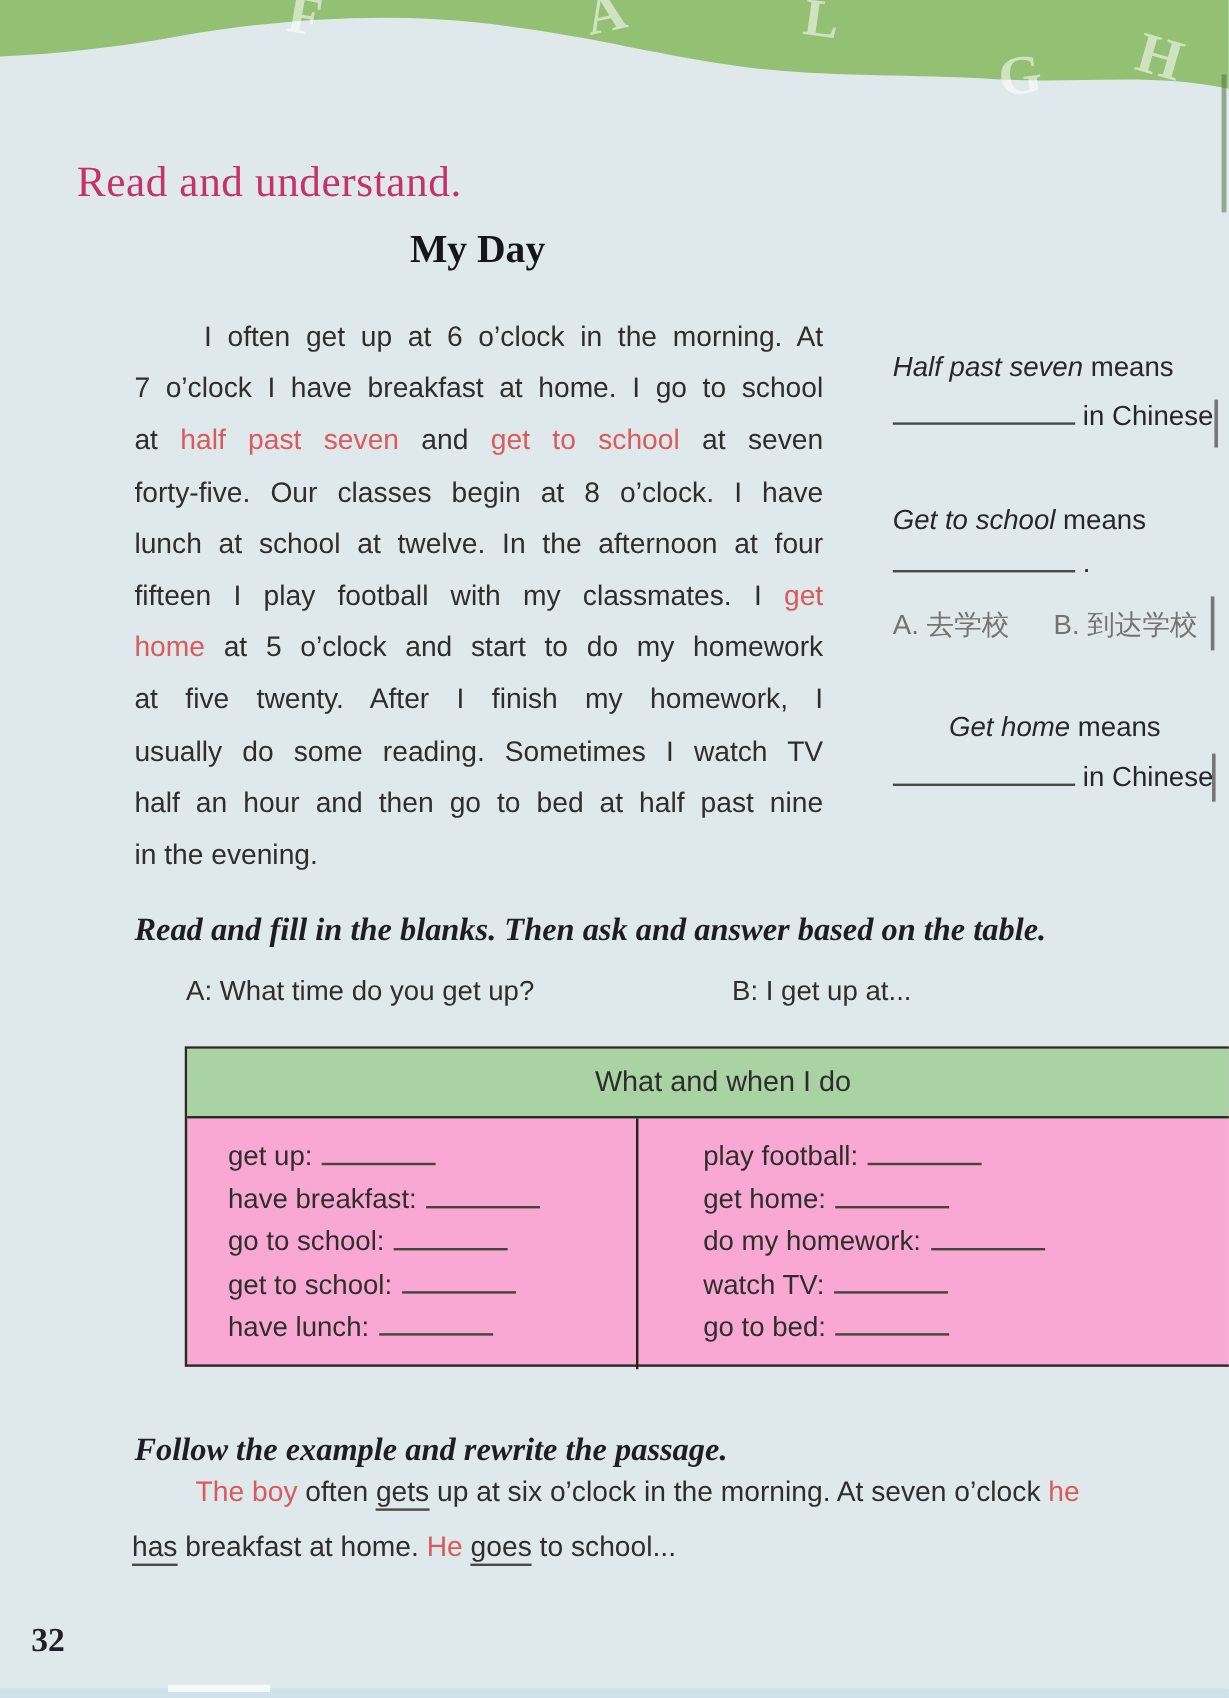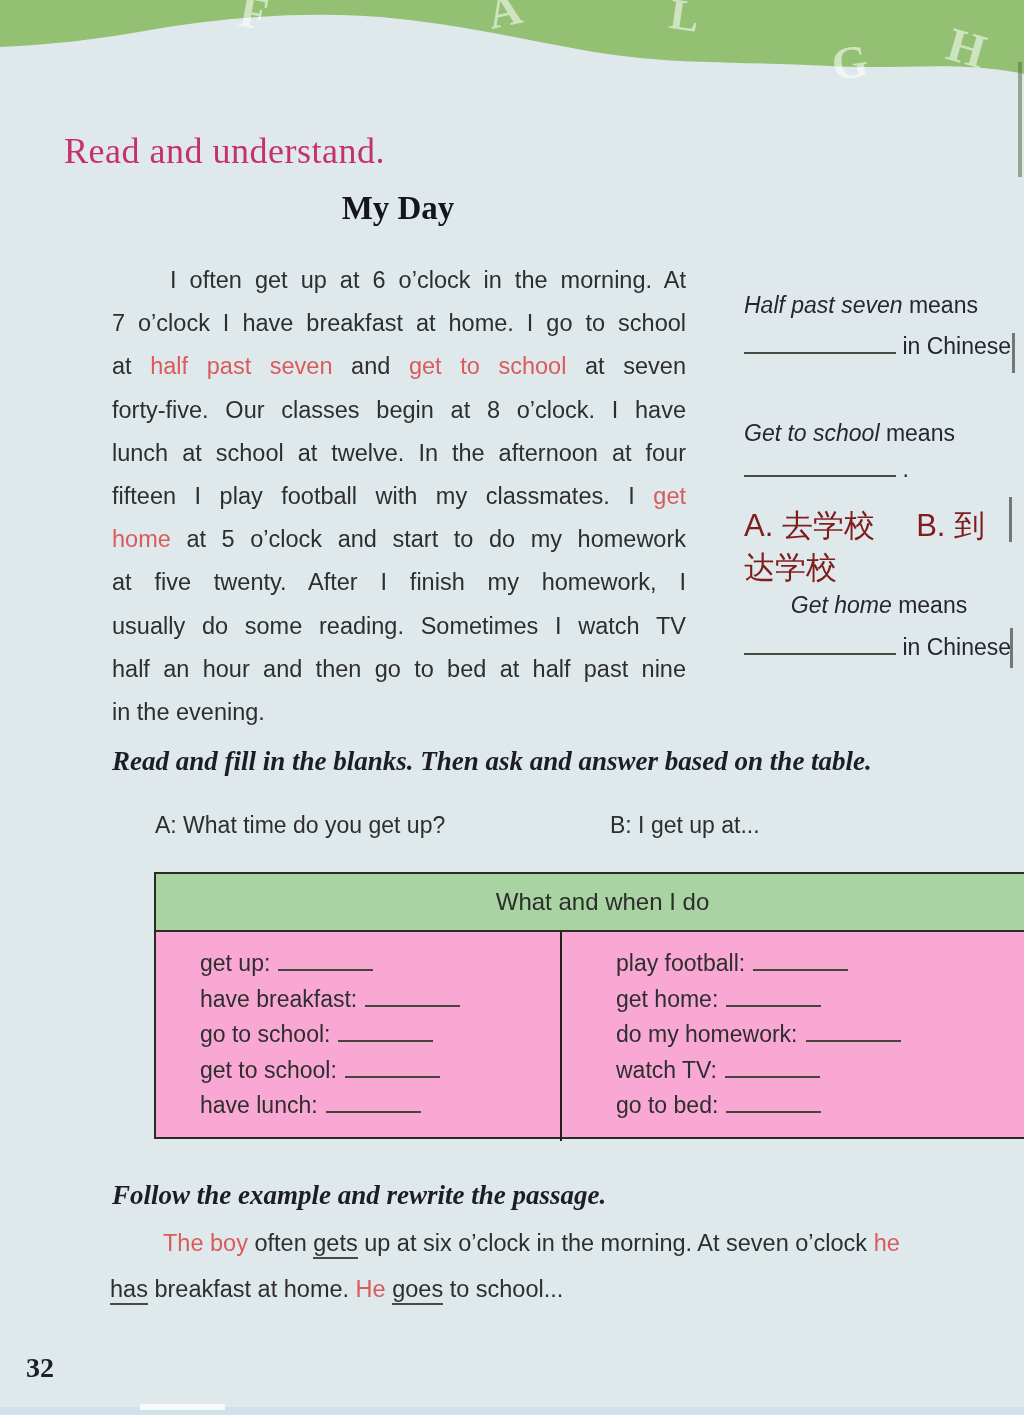--- a/index.html
+++ b/index.html
@@ -31,40 +31,40 @@
   .pl.last{text-align-last:left;}
   .red{color:#d95b5b;}
   
   .side{left:744px;width:270px;font-size:23px;color:#26262c;}
   .it{font-style:italic;}
   .blank{
     display:inline-block;height:19px;border-bottom:2px solid #4a4a44;
     vertical-align:baseline;
   }
   .sb{width:152px;}
-  .zh{font-size:31px;color:#7f1d1d;}
+  .zh{font-size:23px;color:#737373;}
   
   .instr{
     left:112px;font-family:"Liberation Serif",serif;
-    font-weight:bold;font-style:italic;font-size:27px;color:#1d1d26;
+    font-weight:bold;font-style:italic;font-size:27px;color:#1d1d26;margin-top:13px;
   }
   .dlg{top:812px;font-size:23px;}
   
   #wtable{
     left:110px;top:872px;width:897px;height:267px;
     border:2px solid #2b2b24;box-sizing:border-box;background:#f9a8d4;margin-left:44px;
   }
   #wtable-header{
     height:56px;background:#a9d3a2;border-bottom:2px solid #2b2b24;
     display:flex;align-items:center;justify-content:center;
     font-size:24px;color:#2d2d2d;
   }
   #wtable-body{display:flex;height:209px;}
   .tcol{box-sizing:border-box;padding-top:18px;font-size:23px;}
-  .tcol.left{width:406px;border-right:2px solid #22221c;padding-left:44px;}
+  .tcol.left{width:376px;border-right:2px solid #22221c;padding-left:34px;}
   .tcol.right{flex:1;padding-left:54px;}
   .trow{height:35.6px;white-space:nowrap;}
   .tblank{width:95px;margin-left:8px;border-bottom:2px solid #45453c;height:17px;}
   
   .ex{font-size:23.5px;}
   .u{border-bottom:2px solid #4a4a44;padding-bottom:1px;}
   
   #page-number{left:26px;top:1352px;font-family:"Liberation Serif",serif;
     font-weight:bold;font-size:28px;color:#20202a;}
   .edge-mark{position:absolute;width:3px;background:#3a3a3a;opacity:.65;}

